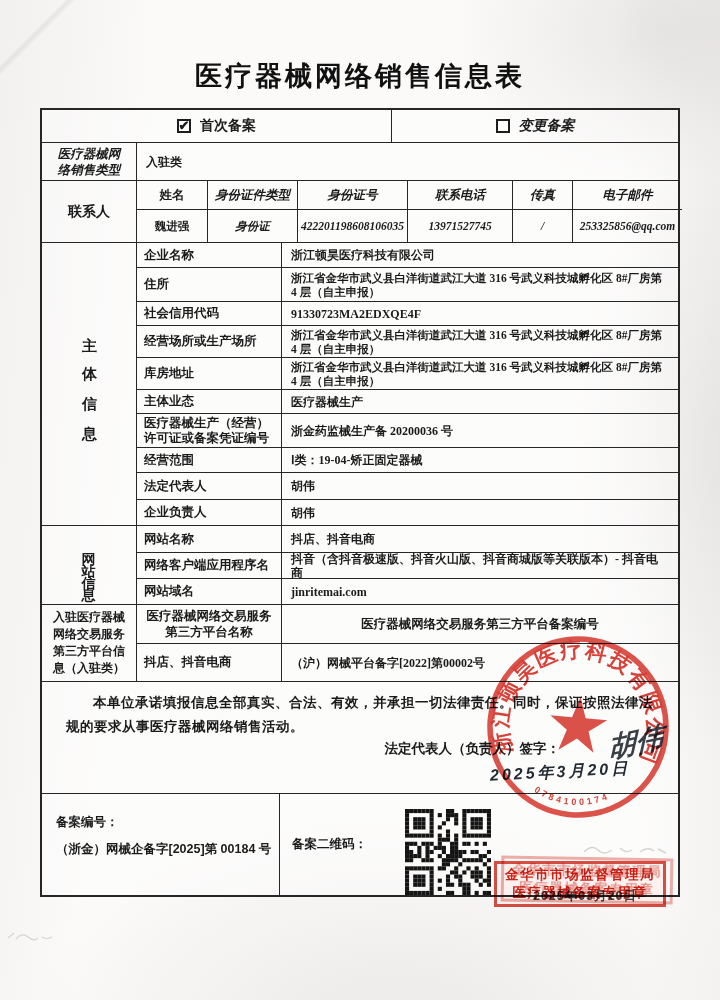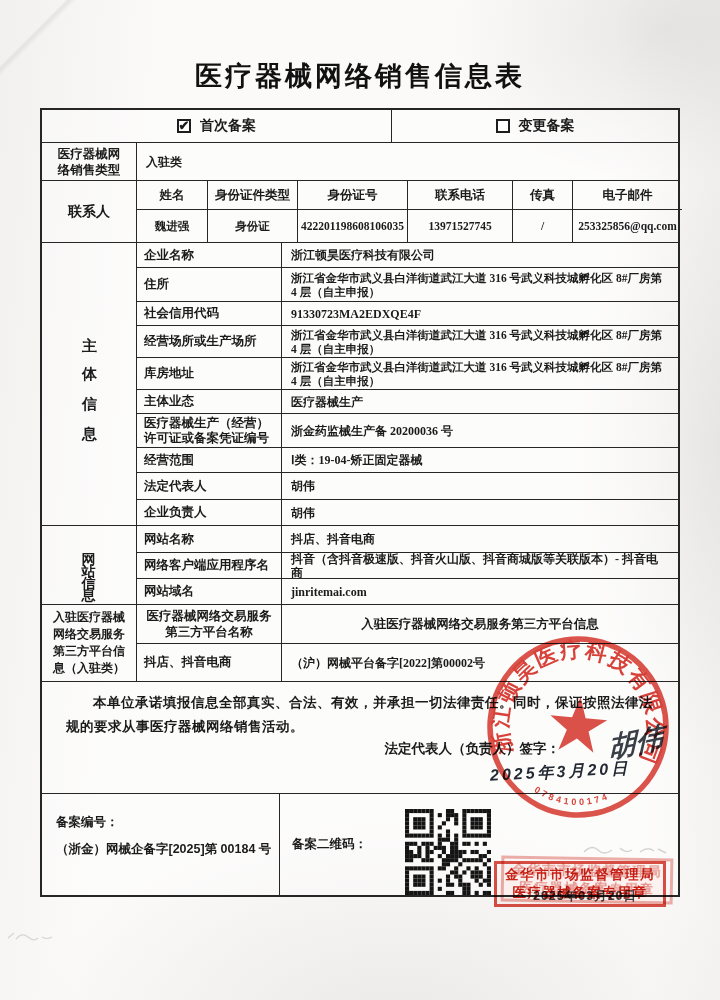--- a/index.html
+++ b/index.html
@@ -20,21 +20,21 @@
     position:absolute; left:0; right:0; top:58px; text-align:center;
     font-size:27px; font-weight:bold; letter-spacing:3px; color:#111;
   }
   .form {
     position:absolute; left:40px; top:108px; width:640px;
     border:2px solid #262626; background:rgba(255,255,255,.35);
   }
   .row, .section { display:flex; border-top:1.5px solid #262626; }
   .row:first-child { border-top:none; }
   .cell { display:flex; align-items:center; }
-  .bL { border-left:1.5px solid #262626; }
+  .bL { border-left:1.5px solid #262626;font-style:italic; }
 
   
   .hCheck{height:32px}.hType{height:38px}.hCHead{height:28px}.hCVal{height:33px}
   .hA{height:24px}.hB{height:34px}.hC{height:32px}.hD{height:25px}.hE{height:27px}.hF{height:26px}
   .hP{height:38px}.hDecl{height:112px}.hFoot{height:102px}
 
   
   .ckL{width:349px; justify-content:center; gap:9px; font-weight:bold; font-size:14px;}
   .ckR{flex:1; justify-content:center; gap:9px; font-weight:bold; font-size:14px;}
   .cbox{width:14px;height:14px;border:2px solid #1d1d1d; display:inline-flex; align-items:center; justify-content:center; background:#fff;}
@@ -104,21 +104,21 @@
           </span>
         <span>首次备案</span>
       </div>
       <div class="cell ckR bL">
         <span class="cbox"></span>
         <span>变更备案</span>
       </div>
     </div>
 
     <div class="row hType">
-      <div class="lcol" style="font-size:12.5px; line-height:16px; padding:2px 12px;">医疗器械网络销售类型</div>
+      <div class="lcol" style="font-size:12.5px; line-height:16px; padding:2px 12px;font-style:italic;">医疗器械网络销售类型</div>
       <div class="fval" style="font-weight:bold;">入驻类</div>
     </div>
 
     <div class="section">
       <div class="lcol" style="font-size:14px;">联系人</div>
       <div class="secbody">
         <div class="frow hCHead">
           <div class="cell chead c1">姓名</div>
           <div class="cell chead c2 bL">身份证件类型</div>
           <div class="cell chead c3 bL">身份证号</div>
@@ -203,21 +203,21 @@
             <div class="fval">jinritemai.com</div>
           </div>
       </div>
     </div>
 
     <div class="section">
       <div class="lcol plab">入驻医疗器械网络交易服务第三方平台信息（入驻类）</div>
       <div class="secbody">
         <div class="frow hP">
           <div class="flabel center" style="line-height:16px">医疗器械网络交易服务第三方平台名称</div>
-          <div class="fval center" style="font-weight:bold; font-family:'Liberation Sans',sans-serif; font-size:12.5px">入驻医疗器械网络交易服务第三方平台信息</div>
+          <div class="fval center" style="font-weight:bold; font-family:'Liberation Sans',sans-serif; font-size:12.5px">医疗器械网络交易服务第三方平台备案编号</div>
         </div>
         <div class="frow hP">
           <div class="flabel" style="font-weight:600; font-family:'Liberation Serif',serif">抖店、抖音电商</div>
           <div class="fval">（沪）网械平台备字[2022]第00002号</div>
         </div>
       </div>
     </div>
 
     <div class="row hDecl decl">
       <p class="decl-text">本单位承诺填报信息全部真实、合法、有效，并承担一切法律责任。同时，保证按照法律法规的要求从事医疗器械网络销售活动。</p>

